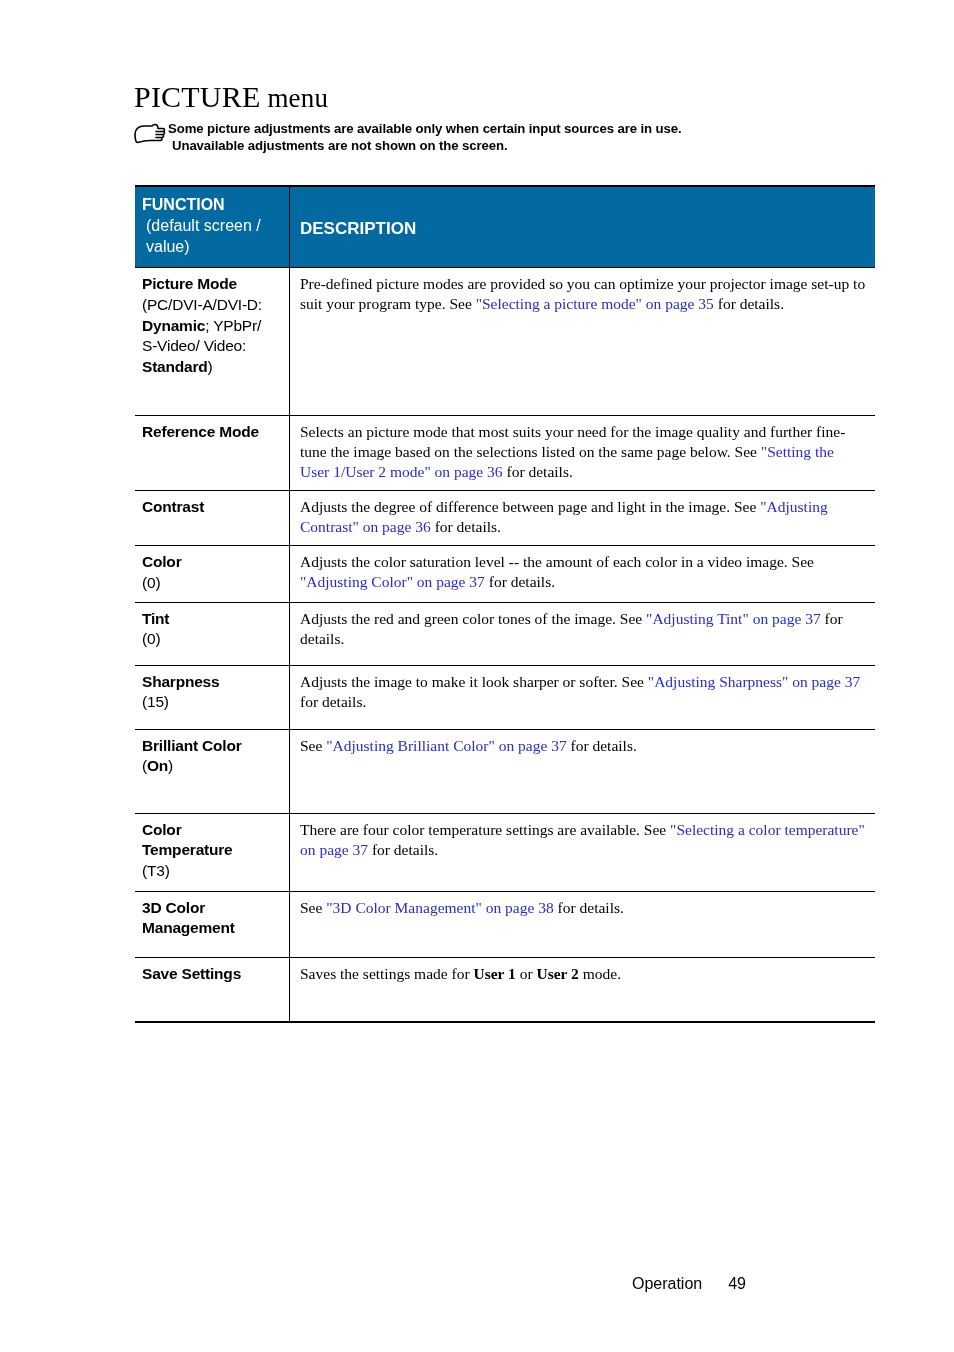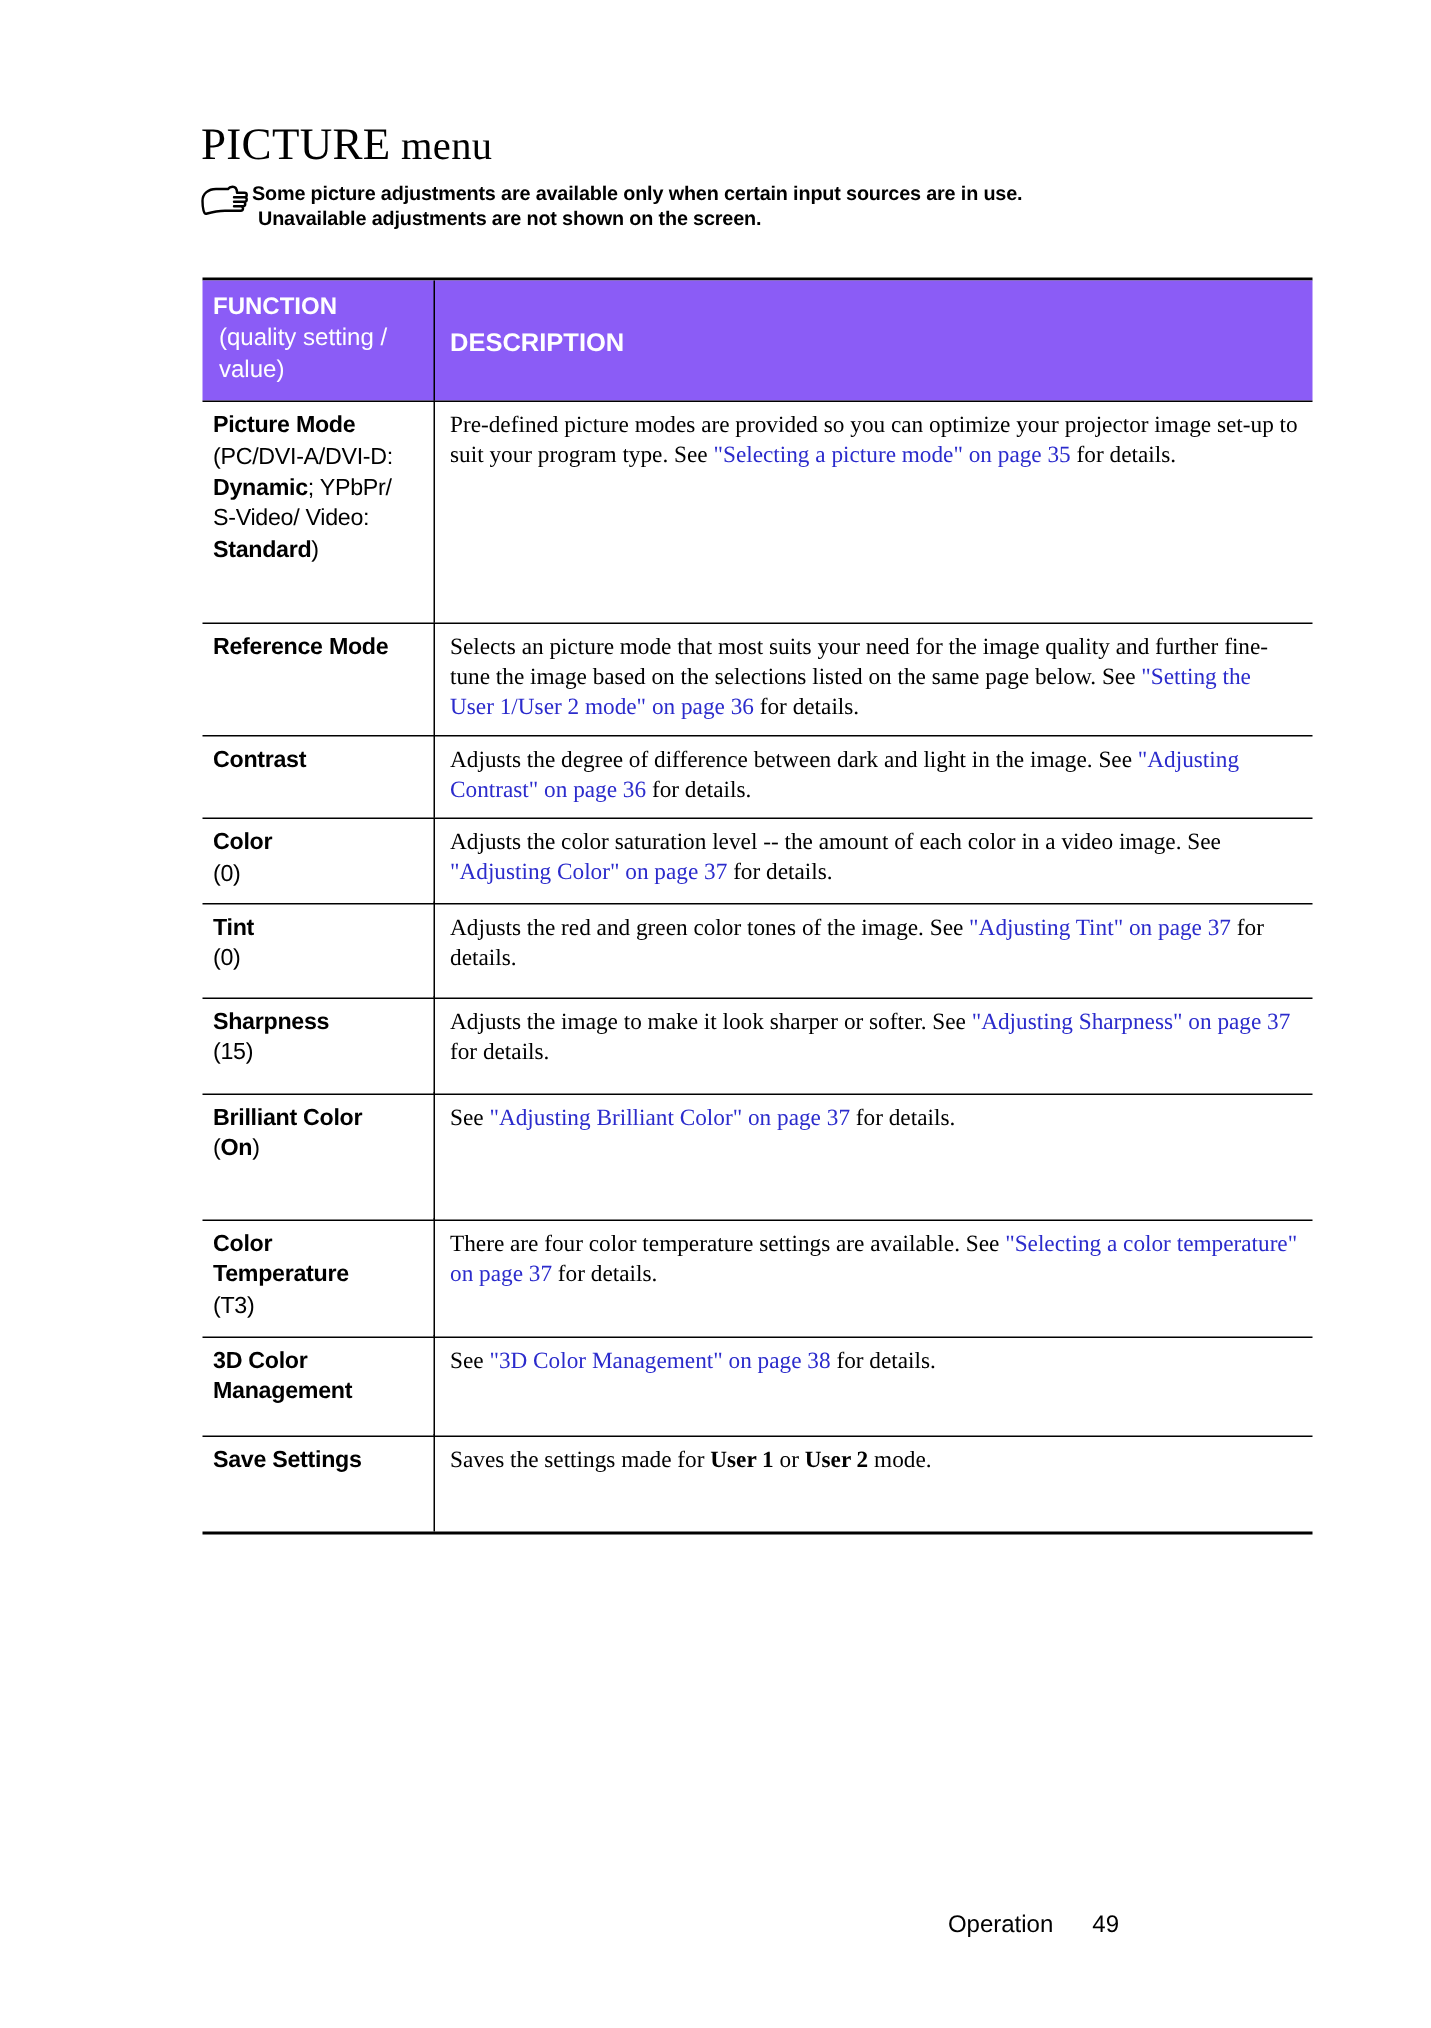--- a/index.html
+++ b/index.html
@@ -82,21 +82,21 @@
   }
   .trow {
     display: flex;
     width: 100%;
     box-sizing: border-box;
   }
   .trow.body-row {
     border-top: 1.5px solid #000;
   }
   .trow.header-row {
-    background: #8b5cf6;
+    background: #0369a1;
   }
   .cell-fn {
     width: 155px;
     flex: 0 0 155px;
     box-sizing: border-box;
     padding: 6px 20px 8px 7px;
     font-family: "Liberation Sans", sans-serif;
     font-size: 15.5px;
     line-height: 1.33;
     position: relative;
@@ -204,21 +204,21 @@
       <span class="note-line">Some picture adjustments are available only when certain input sources are in use.</span>
       <span class="note-line second">Unavailable adjustments are not shown on the screen.</span>
     </span>
   </div>
 
   <div class="table">
 
     <div class="trow header-row">
       <div class="cell-fn hdr-fn">
         <span class="t1">FUNCTION</span>
-        <span class="t2">(quality setting / value)</span>
+        <span class="t2">(default screen / value)</span>
       </div>
       <div class="cell-desc hdr-desc">DESCRIPTION</div>
     </div>
 
     <div class="trow body-row h-picture">
       <div class="cell-fn">
         <span class="fn-name">Picture Mode</span>
         <span class="fn-default"><span>(PC/DVI-A/DVI-</span><span>D: </span><span class="bold">Dynamic</span><span>; YPbPr/ S-Video/ Video: </span><span class="bold">Standard</span><span>)</span></span>
       </div>
       <div class="cell-desc"><span>Pre-defined picture modes are provided so you can optimize your projector image set-up to suit your program type. See </span><span class="lnk">"Selecting a picture mode" on page 35</span><span> for details.</span></div>
@@ -229,21 +229,21 @@
         <span class="fn-name">Reference Mode</span>
       </div>
       <div class="cell-desc"><span>Selects an picture mode that most suits your need for the image quality and further fine-tune the image based on the selections listed on the same page below. See </span><span class="lnk">"Setting the User 1/User 2 mode" on page 36</span><span> for details.</span></div>
     </div>
 
 
     <div class="trow body-row h-contrast">
       <div class="cell-fn">
         <span class="fn-name">Contrast</span>
       </div>
-      <div class="cell-desc"><span>Adjusts the degree of difference between dark and light in the image. See </span><span class="lnk">"Adjusting Contrast" on page 36</span><span> for details.</span></div>
+      <div class="cell-desc"><span>Adjusts the degree of difference between page and light in the image. See </span><span class="lnk">"Adjusting Contrast" on page 36</span><span> for details.</span></div>
     </div>
 
     <div class="trow body-row h-color">
       <div class="cell-fn">
         <span class="fn-name">Color</span>
         <span class="fn-default">(0)</span>
       </div>
       <div class="cell-desc"><span>Adjusts the color saturation level -- the amount of each color in a video image. See </span><span class="lnk">"Adjusting Color" on page 37</span><span> for details.</span></div>
     </div>
 

